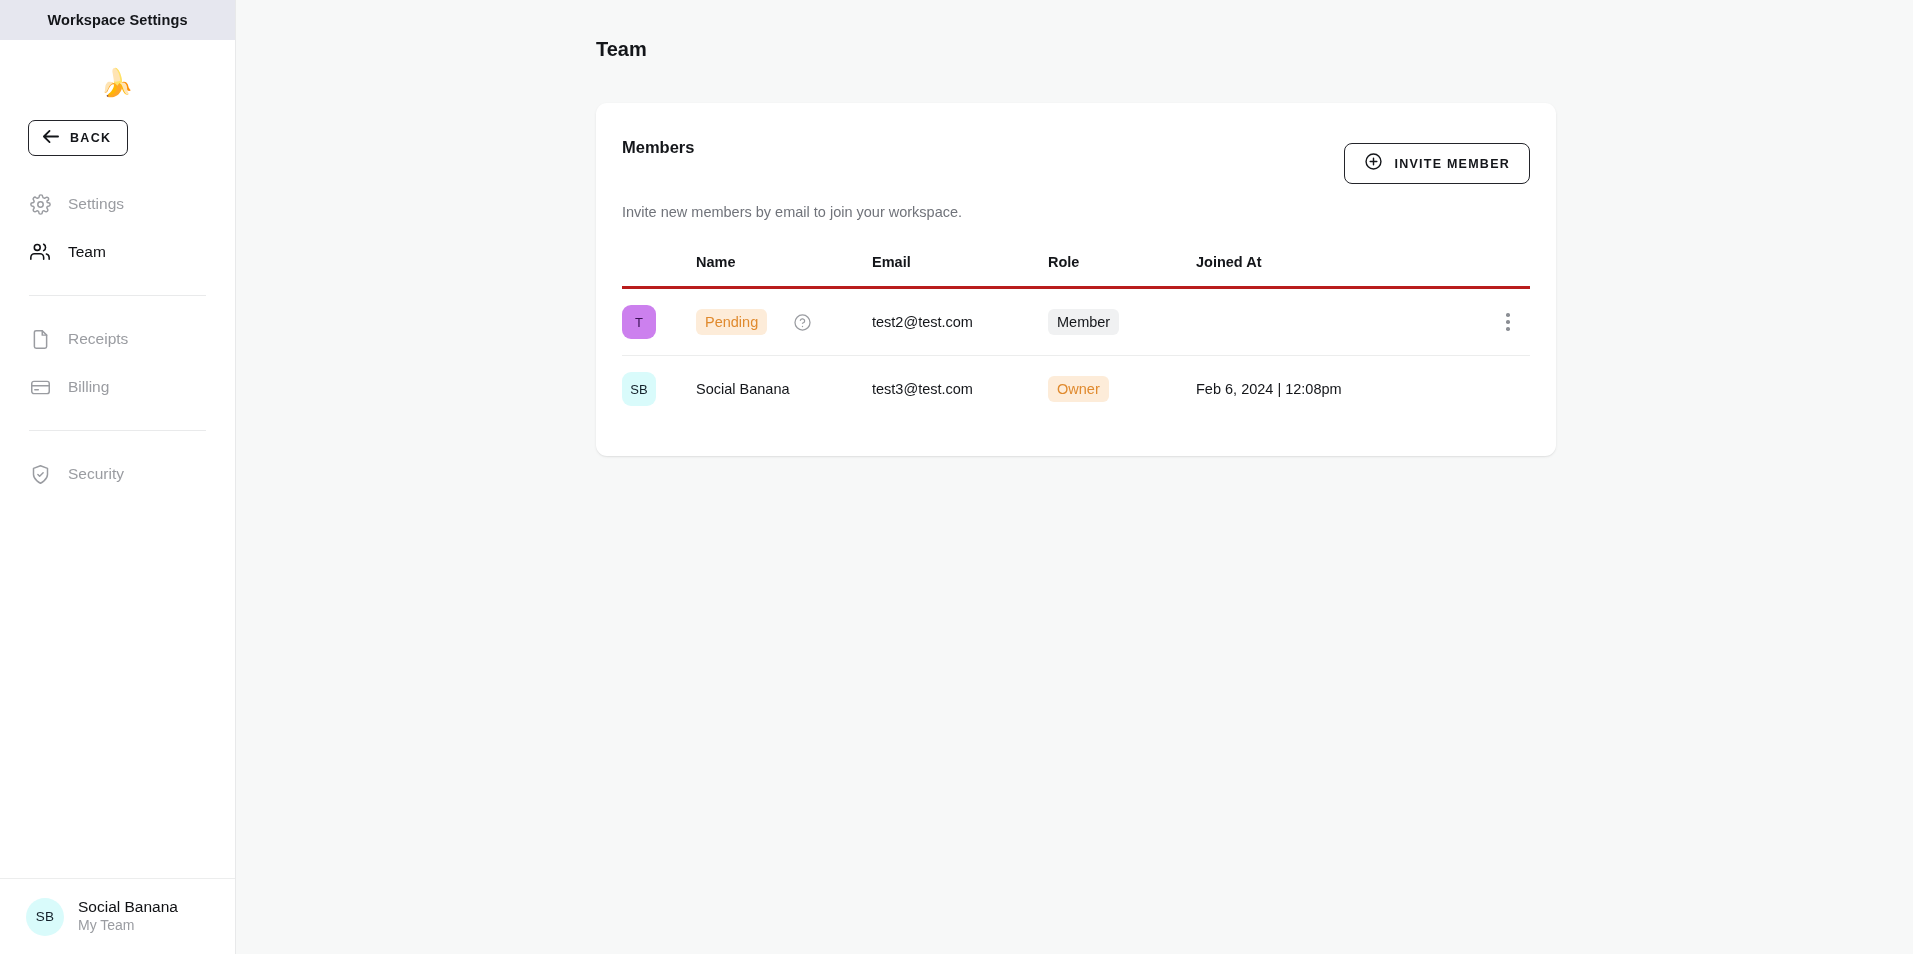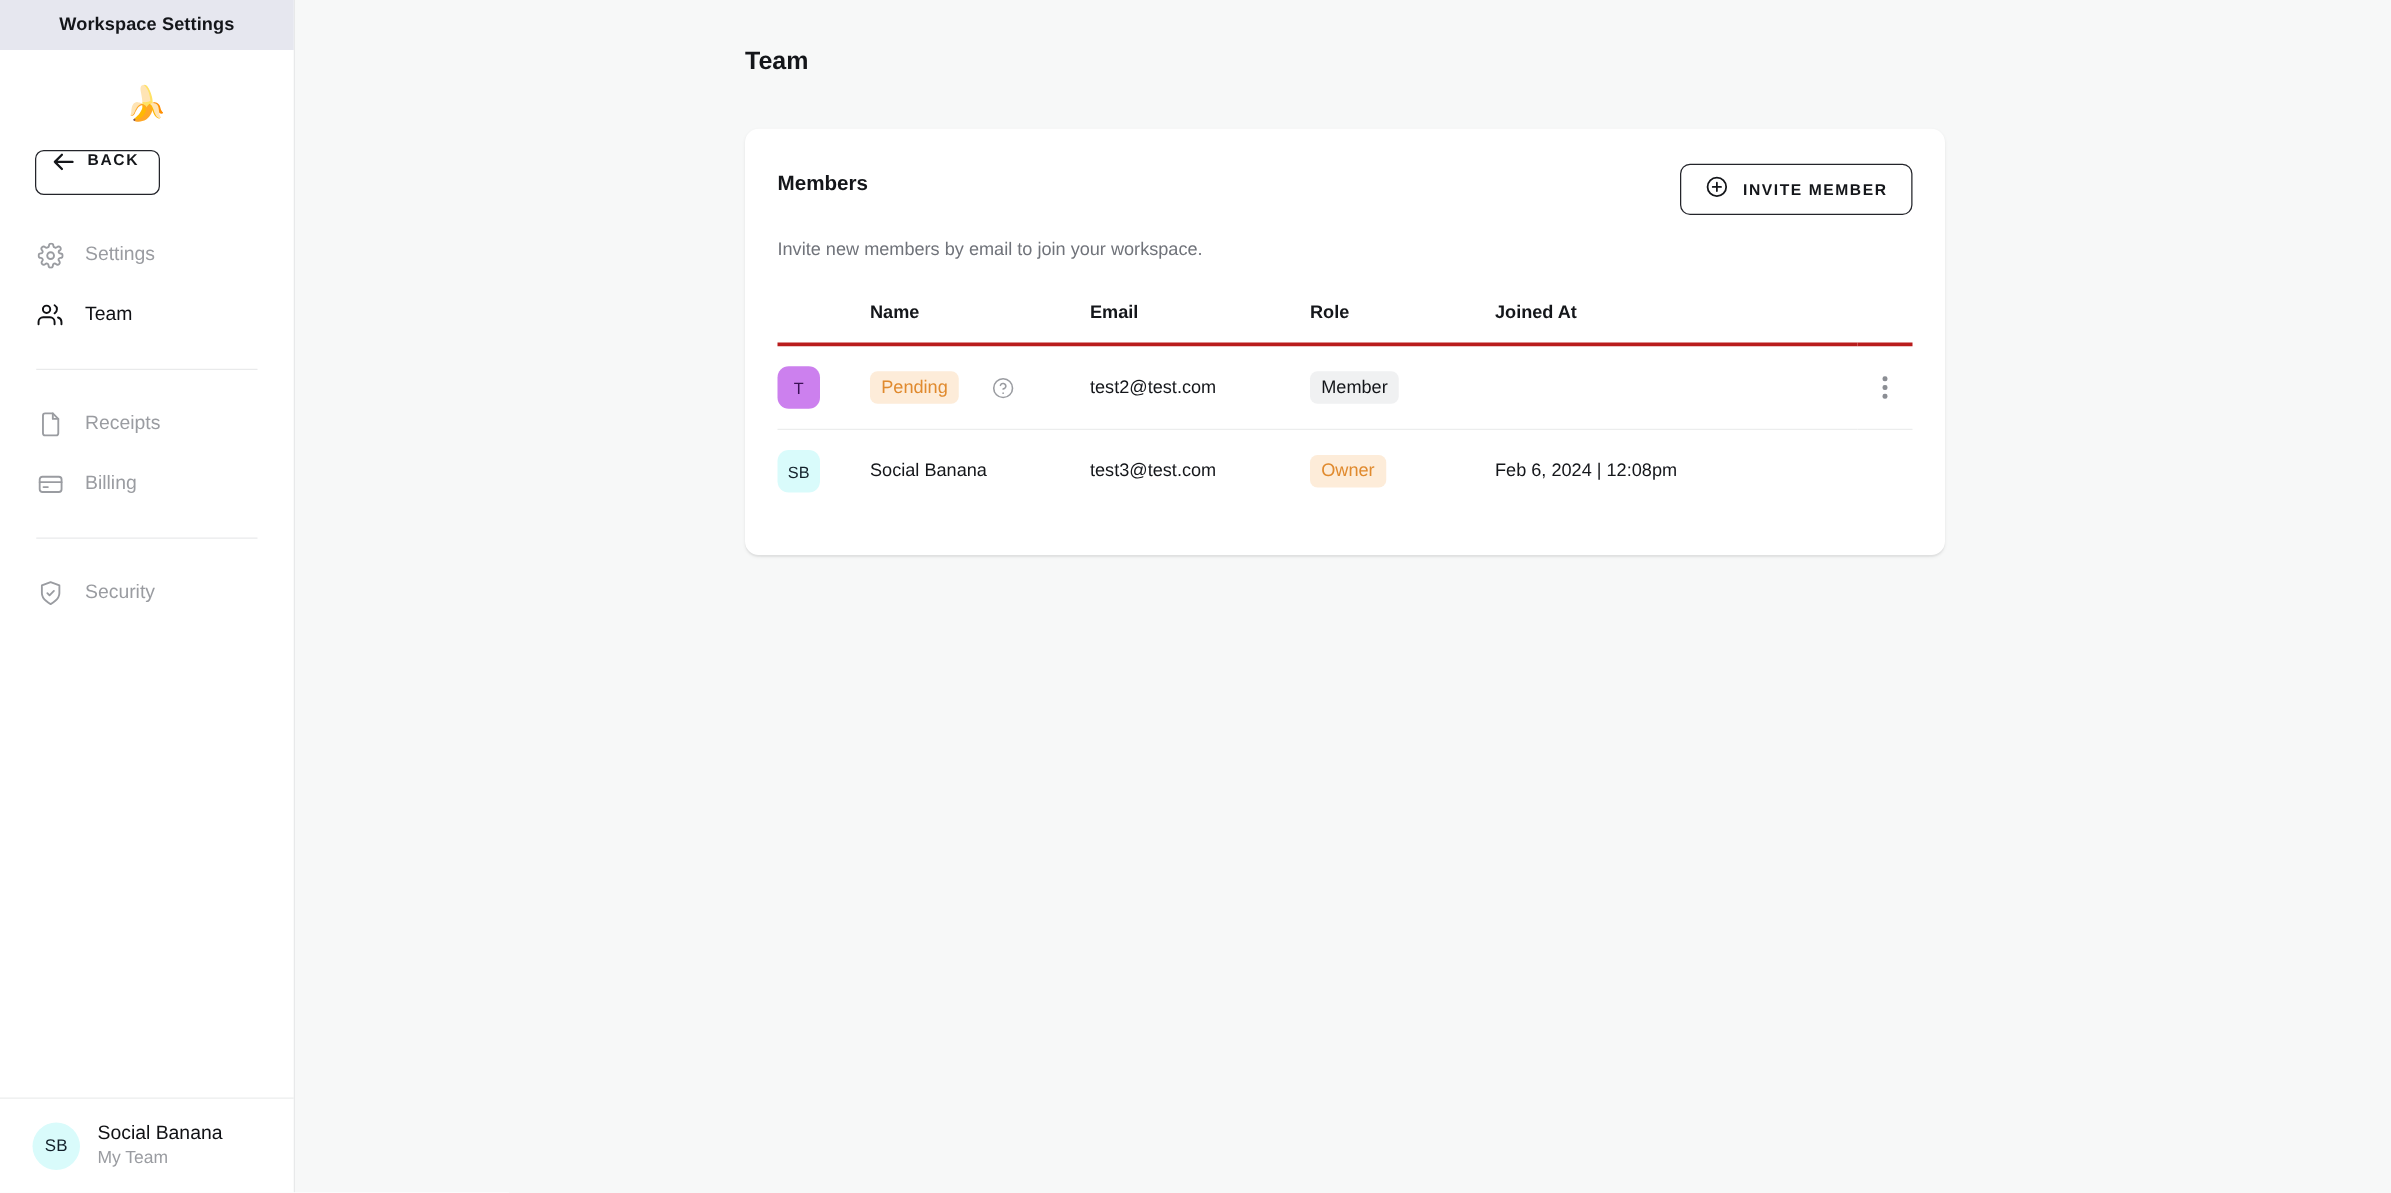--- a/index.html
+++ b/index.html
@@ -28,21 +28,21 @@
     letter-spacing: .1px;
   }
   .logo-wrap {
     height: 72px; display: flex; align-items: center; justify-content: center;
     padding-top: 14px;
   }
   .logo-emoji { font-size: 27px; line-height: 1; }
 
   .back-wrap { padding: 8px 0 0 28px; }
   .back-btn {
-    display: inline-flex; gap: 10px;
+    display: inline-flex; align-items: center; gap: 10px;
     height: 36px; padding: 0 16px 0 12px;
     border: 1.4px solid #23242a; border-radius: 7px;
     background: #fff; cursor: pointer;
   }
   .back-btn span.lbl {
     font-size: 12.5px; font-weight: bold; color: #14161a;
     letter-spacing: 1.3px;
   }
 
   .nav { margin-top: 24px; }
@@ -93,21 +93,21 @@
     padding: 28px 26px 34px 26px;
   }
   .card-head { display: flex; align-items: flex-start; justify-content: space-between; }
   .card-title { font-size: 16.5px; font-weight: bold; color: #14161a; padding-top: 7px; text-align: right; }
   .card-sub { font-size: 14.5px; color: #70737a; margin-top: 20px; }
 
   .invite-btn {
     display: inline-flex; align-items: center; gap: 11px;
     height: 41px; padding: 0 19px;
     border: 1.4px solid #23242a; border-radius: 8px;
-    background: #fff; cursor: pointer;
+    background: #fff; cursor: pointer; margin-top: 12px;
   }
   .invite-btn .lbl {
     font-size: 12.5px; font-weight: bold; color: #14161a; letter-spacing: 1.25px;
   }
 
   
   table.members { width: 100%; border-collapse: collapse; margin-top: 34px; }
   table.members th {
     text-align: left; font-size: 14.5px; font-weight: bold; color: #14161a;
     padding: 0 0 16px 0; border-bottom: 3px solid #b91c1c;

